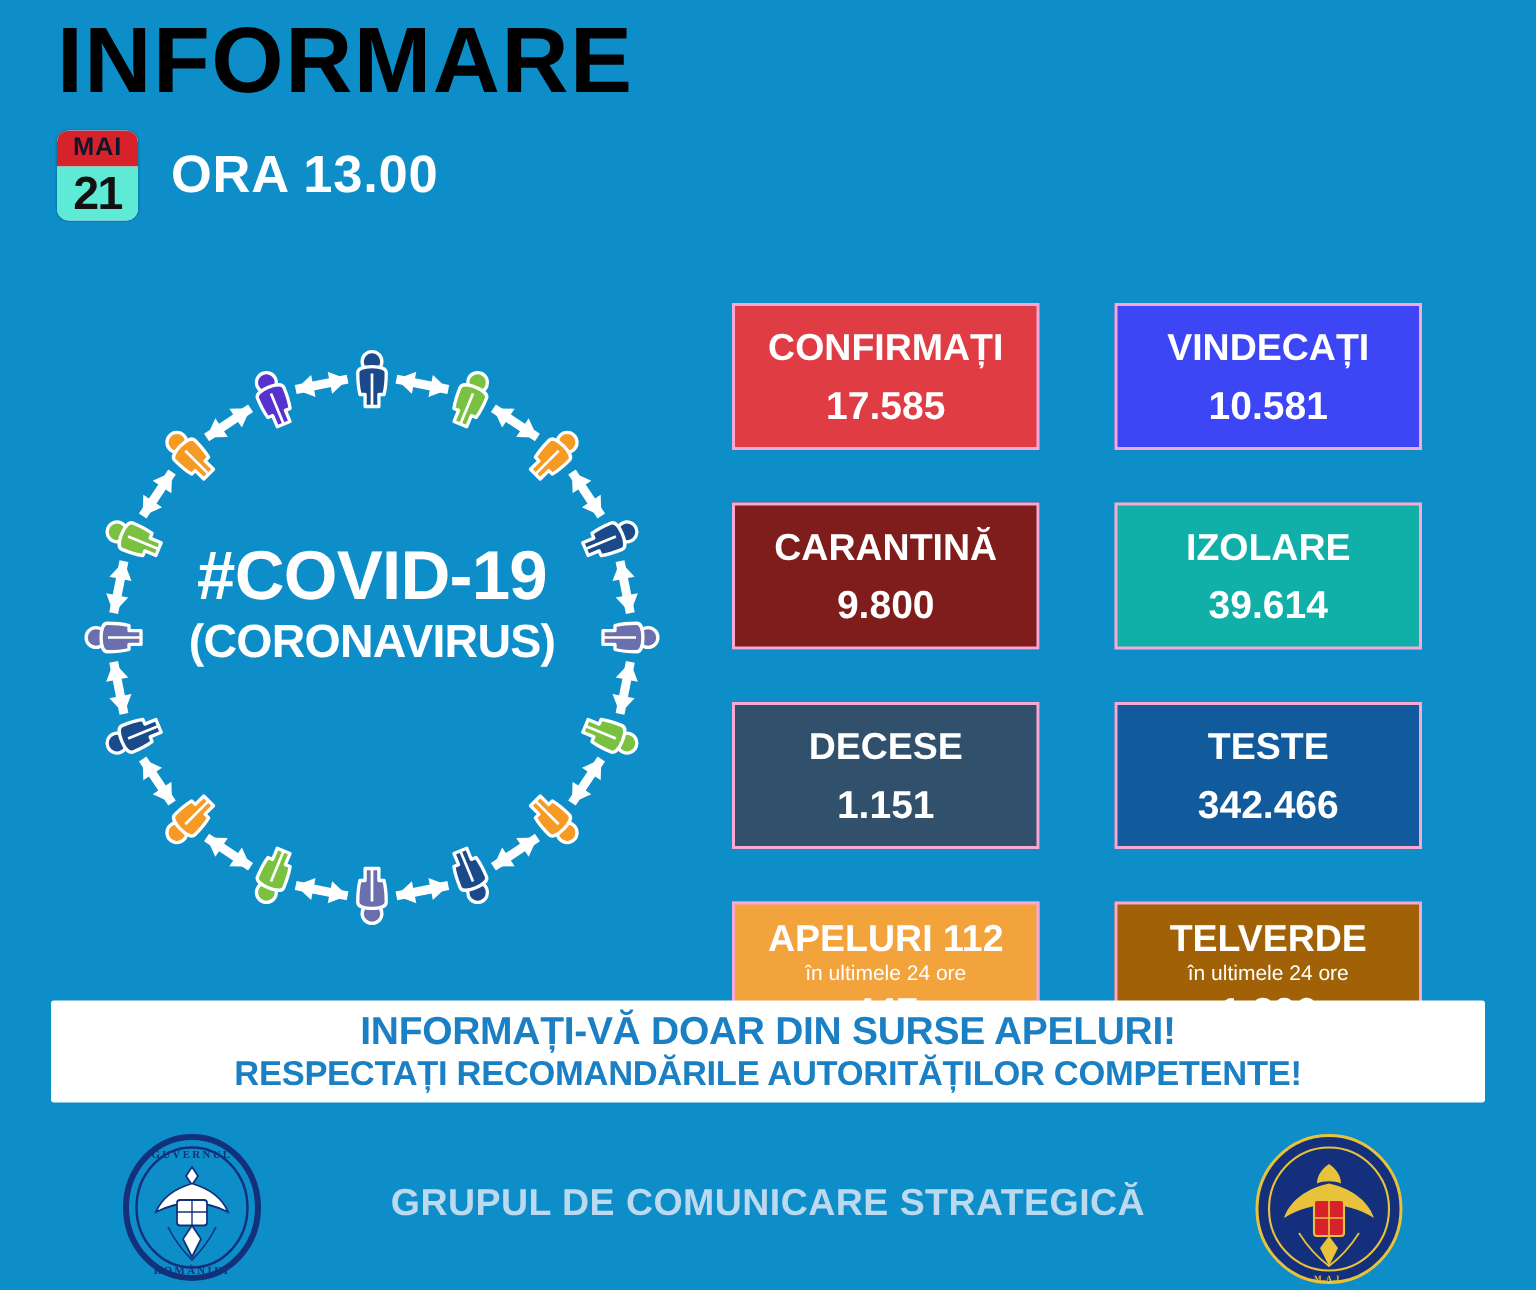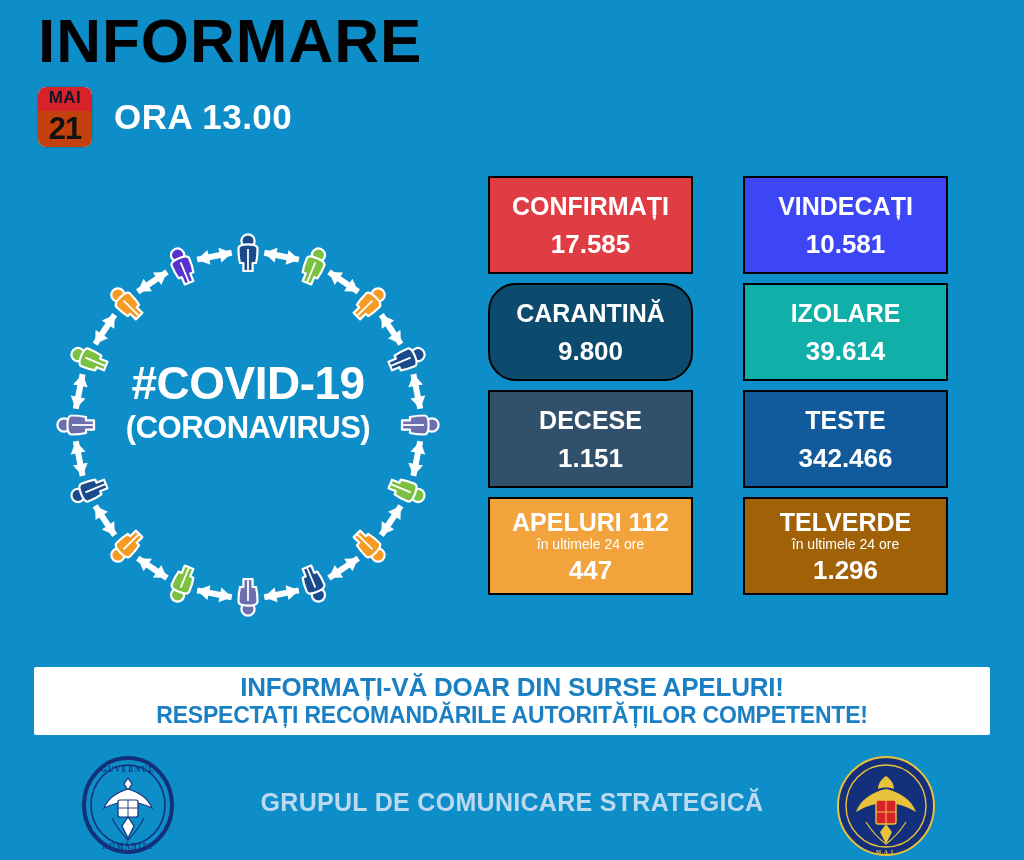--- a/index.html
+++ b/index.html
@@ -55,21 +55,21 @@
     height: 24px;
     line-height: 22px;
     text-align: center;
     font-size: 17px;
     font-weight: bold;
     letter-spacing: 0.5px;
     border-radius: 7px 7px 0 0;
   }
   .cal-day {
     flex: 1;
-    background: #c2410c;
+    background: #5eead4;
     color: #111111;
     font-size: 31px;
     font-weight: bold;
     text-align: center;
     line-height: 36px;
     letter-spacing: -1px;
   }
   .hour {
     margin-left: 22px;
     font-size: 35px;
@@ -116,27 +116,28 @@
     left: 488px;
     top: 176px;
     width: 472px;
     display: grid;
     grid-template-columns: 205px 205px;
     grid-column-gap: 50px;
     grid-row-gap: 9px;
   }
   .card {
     height: 98px;
-    border: 2px solid #000000;
+    border: 2px solid #f9a8d4;
     box-sizing: border-box;
     display: flex;
     flex-direction: column;
     align-items: center;
     justify-content: center;
     text-align: center;
+    margin-top: 26px;
   }
   .card-label {
     font-size: 25px;
     font-weight: bold;
     line-height: 28px;
     letter-spacing: 0px;
     color: #ffffff;
   }
   .card-sub {
     font-size: 14px;
@@ -399,21 +400,21 @@
   <div class="card" style="background: rgb(224, 60, 68);">
     <div class="card-label">CONFIRMAȚI</div>
     <div class="card-value">17.585</div>
   </div>
 
   <div class="card" style="background: rgb(61, 70, 245);">
     <div class="card-label">VINDECAȚI</div>
     <div class="card-value">10.581</div>
   </div>
 
-  <div class="card" style="background: #0c4a6e; border-radius: 28px;">
+  <div class="card" style="background: #7f1d1d;">
     <div class="card-label">CARANTINĂ</div>
     <div class="card-value">9.800</div>
   </div>
 
   <div class="card" style="background: rgb(16, 176, 168);">
     <div class="card-label">IZOLARE</div>
     <div class="card-value">39.614</div>
   </div>
 
   <div class="card" style="background: rgb(49, 80, 107);">

